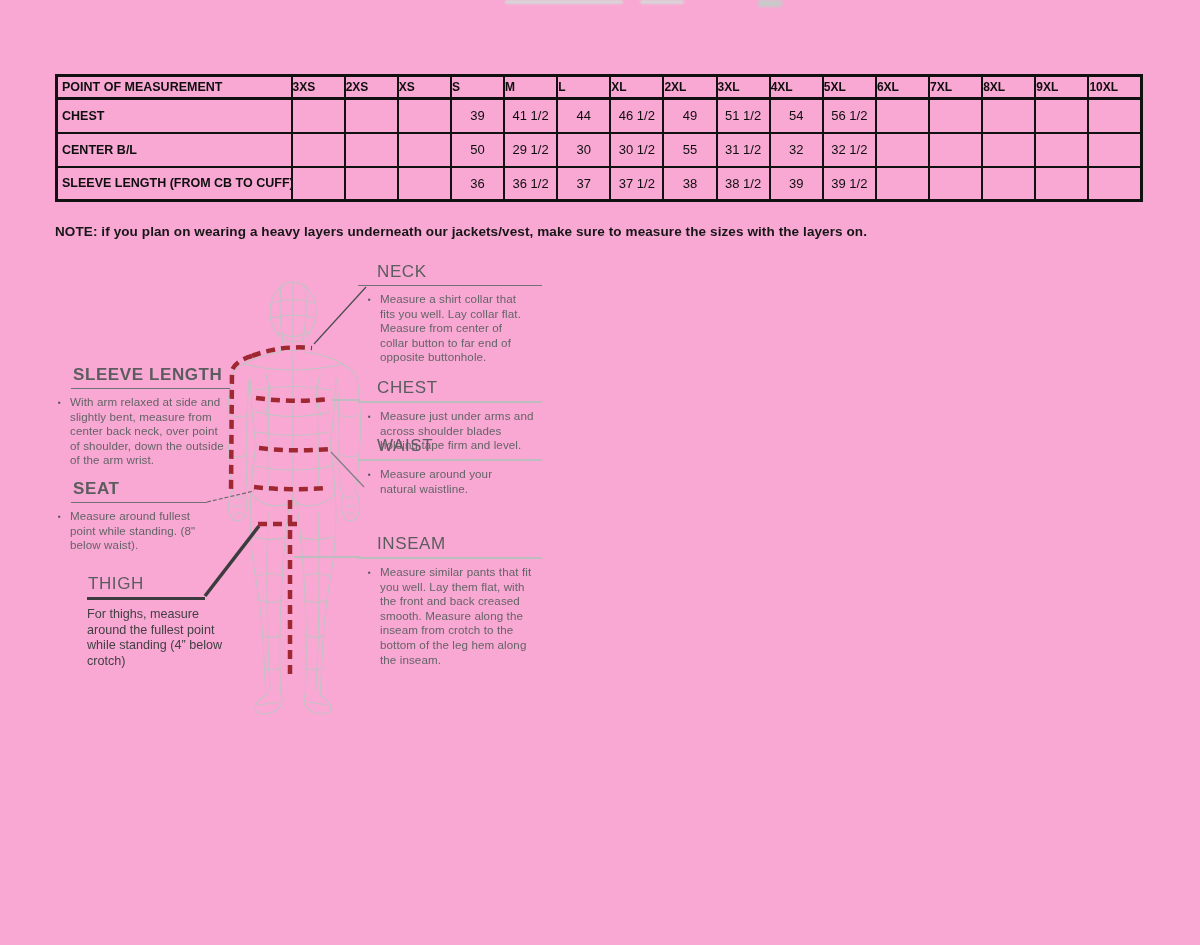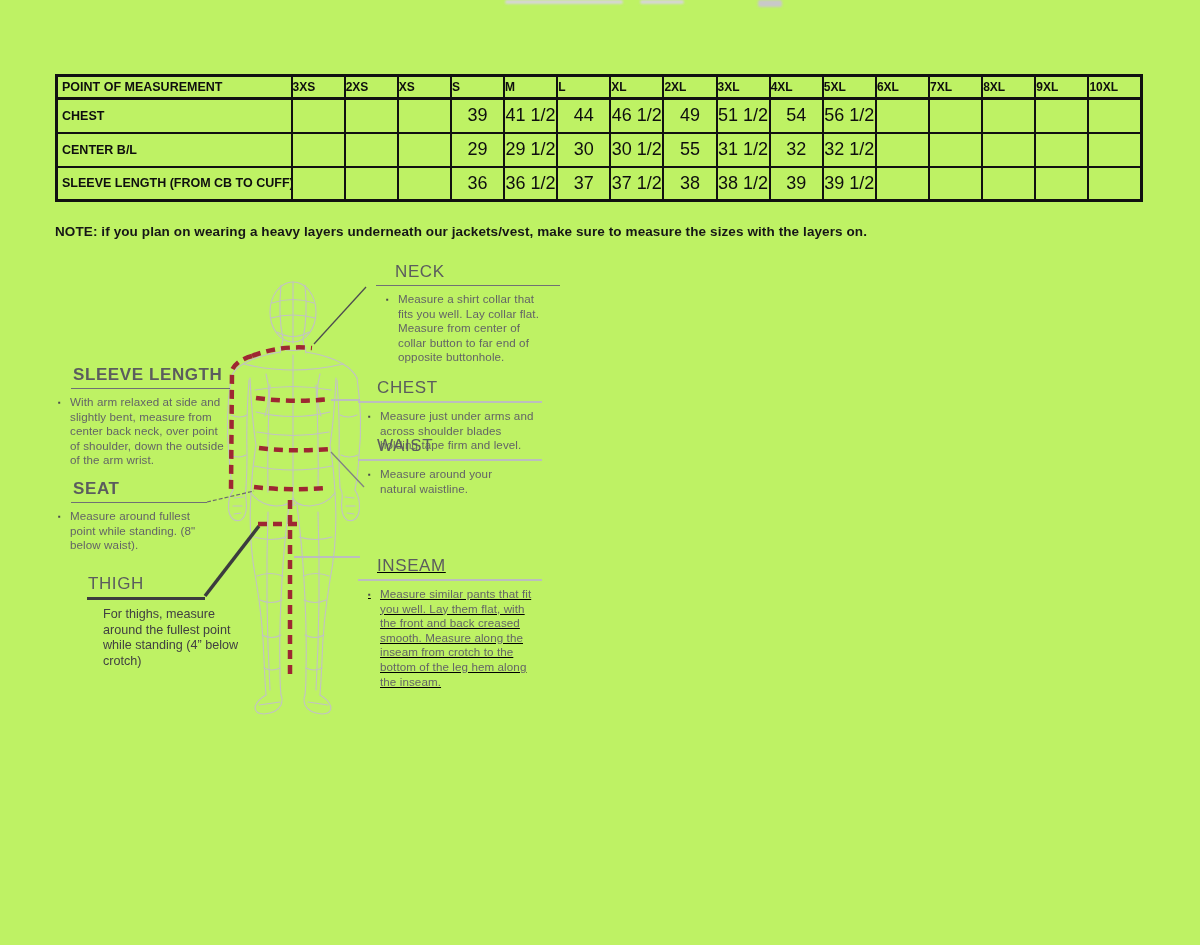--- a/index.html
+++ b/index.html
@@ -8,21 +8,21 @@
     --label:#5b5c5e;
     --body-text:#636466;
     --underline-dark:#707174;
     --underline-light:#bcbdbf;
     --thigh-line:#3c3c3e;
     --table-border:#111111;
   }
   *{margin:0;padding:0;box-sizing:border-box;}
   html,body{background:#ffffff;}
   body{font-family:"Liberation Sans", sans-serif;}
-  .page{position:relative;width:1200px;height:945px;background:#bef264;overflow:hidden;}
+  .page{position:relative;width:1200px;height:945px;background:#f9a8d4;overflow:hidden;}
 
   
   .remnant{position:absolute;background:#d6d6d6;filter:blur(1px);border-radius:2px;}
 
   
   table.size-table{
     position:absolute;left:55px;top:74px;width:1088px;
     border-collapse:collapse;table-layout:fixed;
     border:3px solid var(--table-border);
     font-family:"Liberation Sans", sans-serif;
@@ -34,21 +34,21 @@
   }
   table.size-table thead th{
     height:23px;font-size:12px;font-weight:bold;text-align:left;
     border-bottom:3px solid var(--table-border);
   }
   table.size-table thead th.poml{text-align:left;padding-left:4px;font-size:12.5px;}
   table.size-table tbody th{
     height:34px;font-size:12.5px;font-weight:bold;text-align:left;padding-left:4px;
   }
   table.size-table tbody td{
-    height:34px;font-size:18px;font-weight:normal;text-align:center;
+    height:34px;font-size:13px;font-weight:normal;text-align:center;
   }
 
   
   .note{
     position:absolute;left:55px;top:224px;width:900px;
     font-size:13.5px;font-weight:bold;color:#161616;letter-spacing:0.1px;
   }
 
   
   .diagram{position:absolute;left:0;top:0;width:1200px;height:945px;pointer-events:none;}
@@ -62,21 +62,21 @@
   .sec .hd-wrap{border-bottom:1.5px solid var(--underline-dark);}
   .sec.light .hd-wrap{border-bottom:2px solid var(--underline-light);}
   .sec.thick .hd-wrap{border-bottom:3.5px solid var(--thigh-line);}
   .sec .bul{display:flex;margin-top:6px;}
   .sec .bullet{
     flex:0 0 12px;font-size:8px;line-height:15px;color:#4c4d4f;
   }
   .sec .txt{
     font-size:11.6px;line-height:14.6px;color:var(--body-text);letter-spacing:0.1px;
   }
-  .sec.plain .txt{color:#414042;font-size:12.6px;line-height:15.6px;letter-spacing:0;margin-left:16px;}
+  .sec.plain .txt{color:#414042;font-size:12.6px;line-height:15.6px;letter-spacing:0;}
   
   .sec.right .hd{padding-left:19px;}
   .sec.right .bul{padding-left:10px;}
   
   .sec.left .hd-wrap{margin-left:13px;}
   .sec.left .hd{padding-left:2px;font-weight:bold;}
 </style>
 </head>
 <body>
 
@@ -145,21 +145,21 @@
           <td></td>
           <td></td>
           <td></td>
           <td></td>
         </tr>
         <tr>
           <th>CENTER B/L</th>
           <td></td>
           <td></td>
           <td></td>
-          <td>29</td>
+          <td>50</td>
           <td>29 1/2</td>
           <td>30</td>
           <td>30 1/2</td>
           <td>55</td>
           <td>31 1/2</td>
           <td>32</td>
           <td>32 1/2</td>
           <td></td>
           <td></td>
           <td></td>
@@ -277,21 +277,21 @@
         <path d="M252 356 Q280 345 312 348"></path>
         <path d="M252 356 Q237 360 232 370 L231 491"></path>
         <path d="M256 398 Q293 403 330 399"></path>
         <path d="M259 448 Q294 452 330 449"></path>
         <path d="M254 487 Q290 491 327 488"></path>
         <path d="M258 524 L298 524"></path>
         <path d="M290 500 L290 677"></path>
       </g>
     </svg>
 
-    <div class="sec right" style="left:376px;top:262px;width:184px;">
+    <div class="sec right" style="left:358px;top:262px;width:184px;">
       <div class="hd-wrap">
           <div class="hd">NECK</div>
         </div>
       <div class="bul">
         <span class="bullet">▪</span>
         <p class="txt" style="width:150px;">Measure a shirt collar that fits you well. Lay collar flat. Measure from center of collar button to far end of opposite buttonhole.</p>
       </div>
     </div>
 
     <div class="sec right light" style="left:358px;top:378px;width:184px;">
@@ -307,21 +307,21 @@
     <div class="sec right light" style="left:358px;top:436px;width:184px;">
       <div class="hd-wrap">
           <div class="hd">WAIST</div>
         </div>
       <div class="bul">
         <span class="bullet">▪</span>
         <p class="txt" style="width:140px;">Measure around your natural waistline.</p>
       </div>
     </div>
 
-    <div class="sec right light" style="left:358px;top:556px;width:184px;text-decoration:underline;">
+    <div class="sec right light" style="left:358px;top:534px;width:184px;">
       <div class="hd-wrap">
           <div class="hd">INSEAM</div>
         </div>
       <div class="bul">
         <span class="bullet">▪</span>
         <p class="txt" style="width:152px;">Measure similar pants that fit you well. Lay them flat, with the front and back creased smooth. Measure along the inseam from crotch to the bottom of the leg hem along the inseam.</p>
       </div>
     </div>
 
     <div class="sec left" style="left:58px;top:365px;width:172px;">

